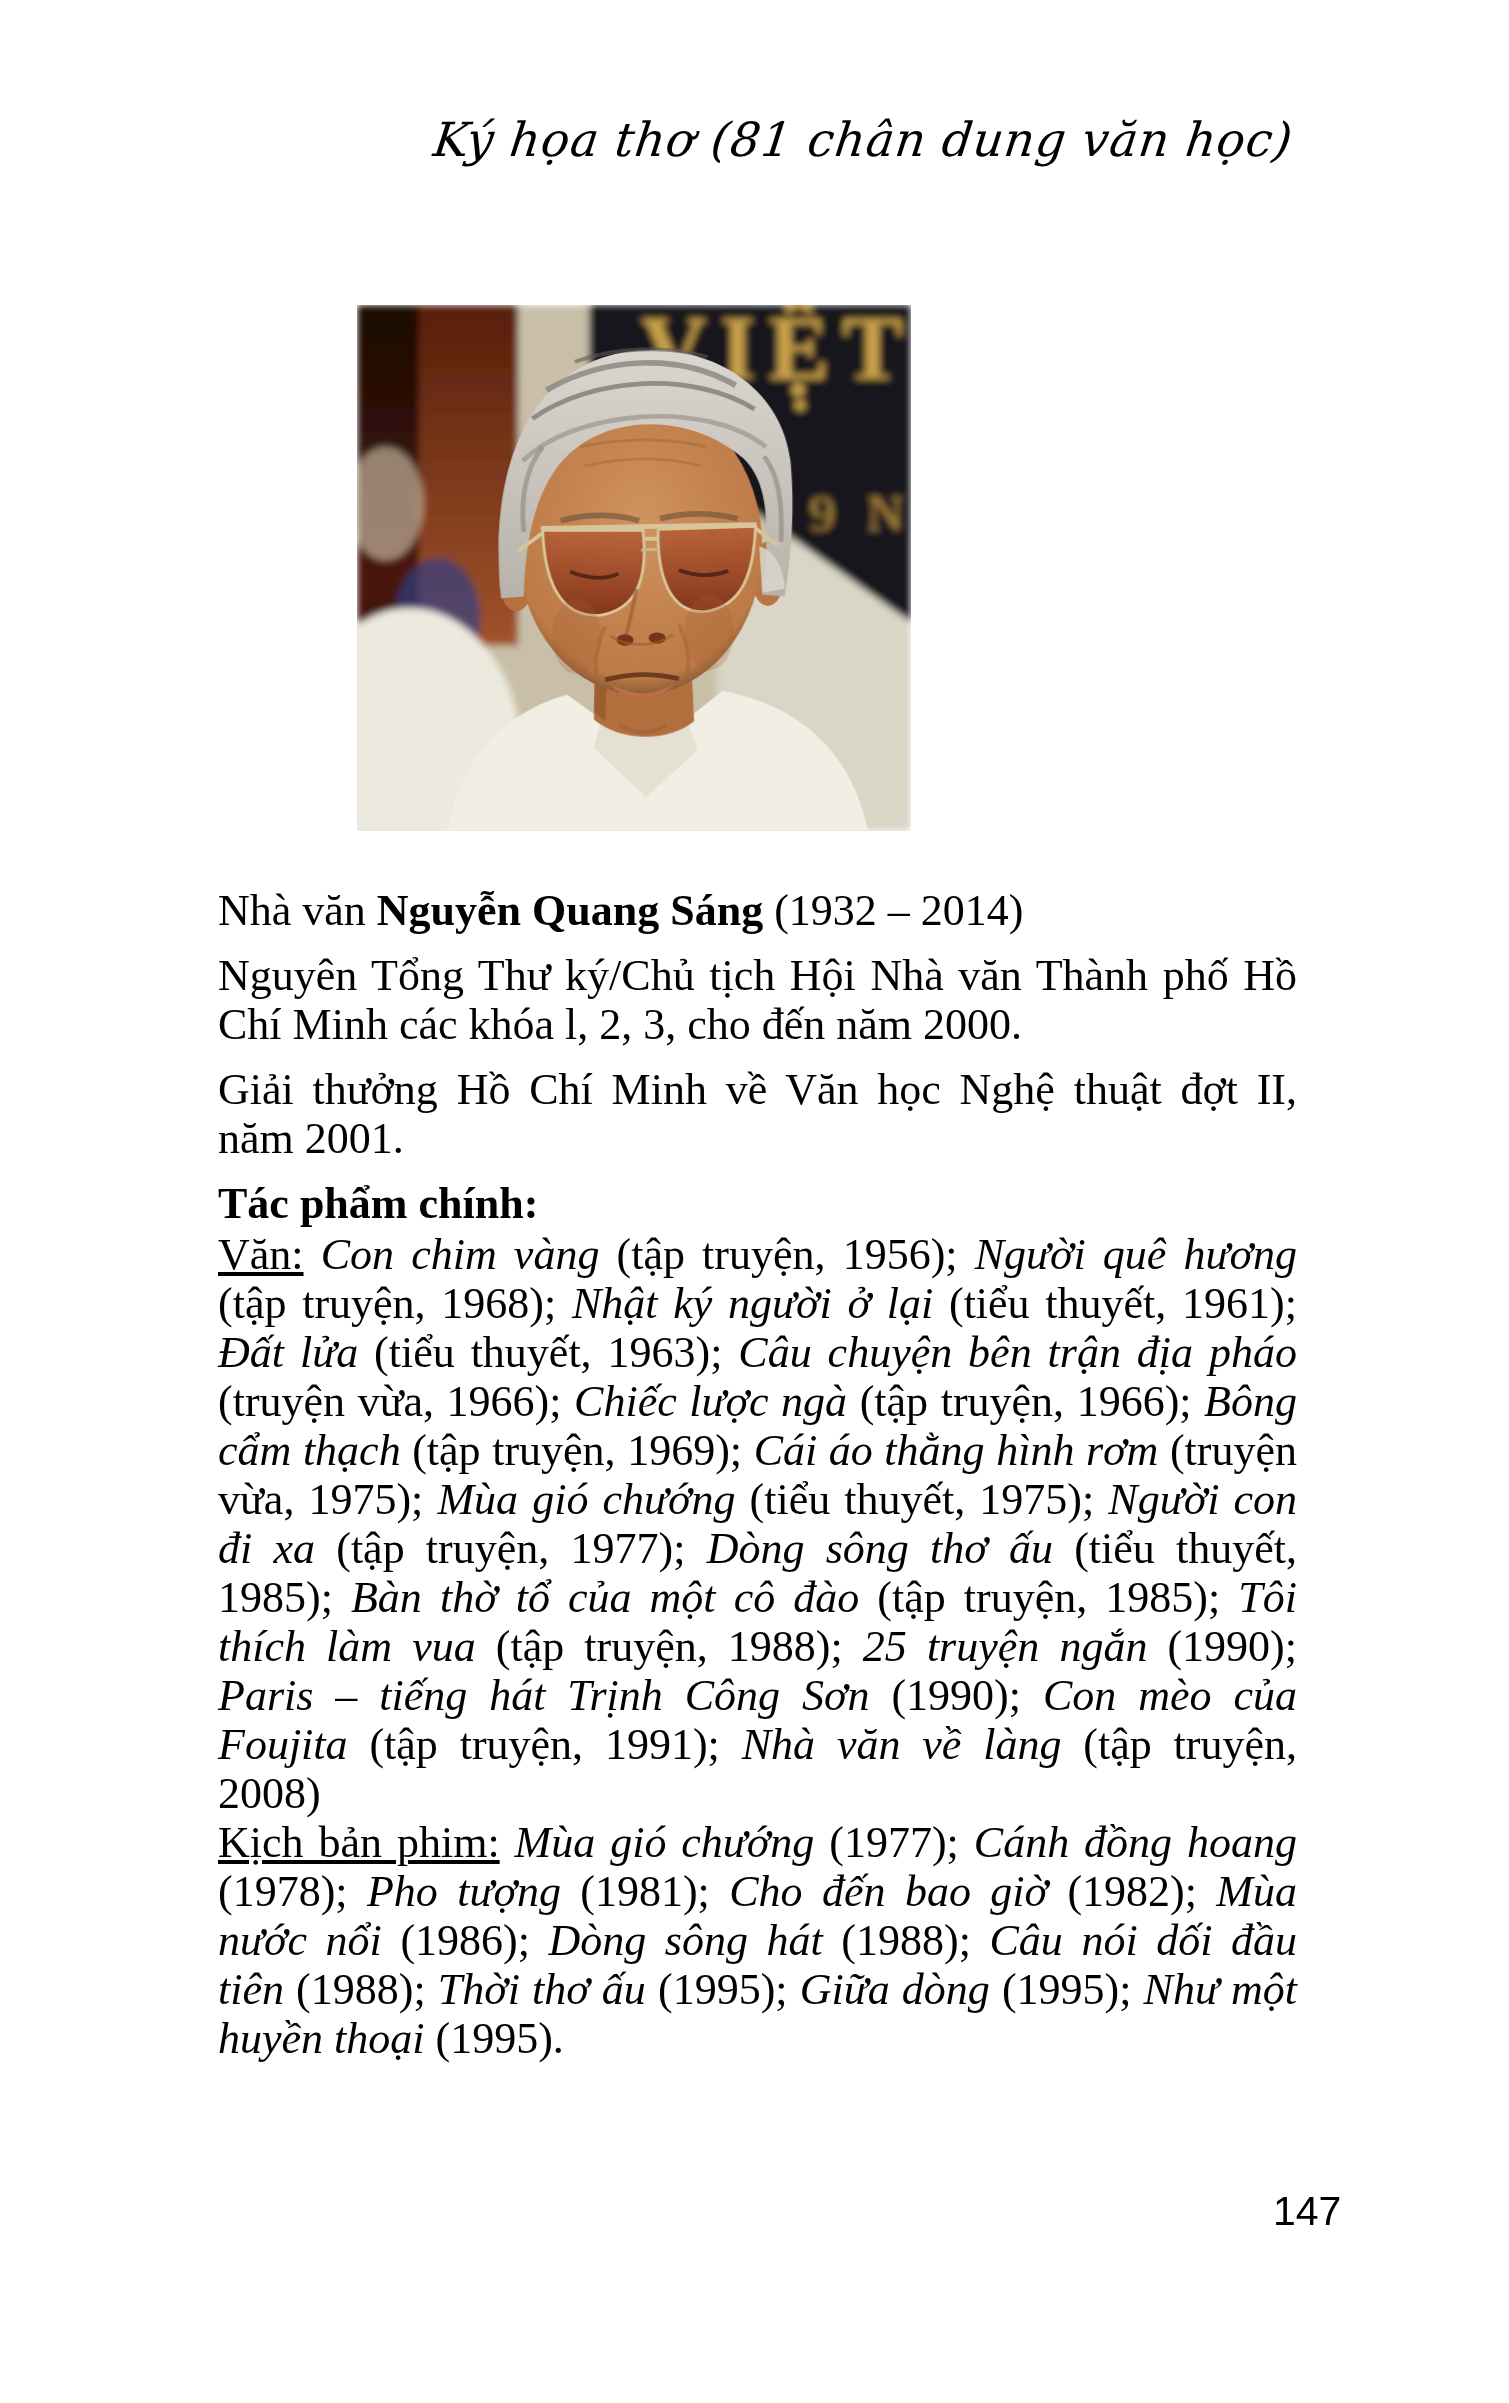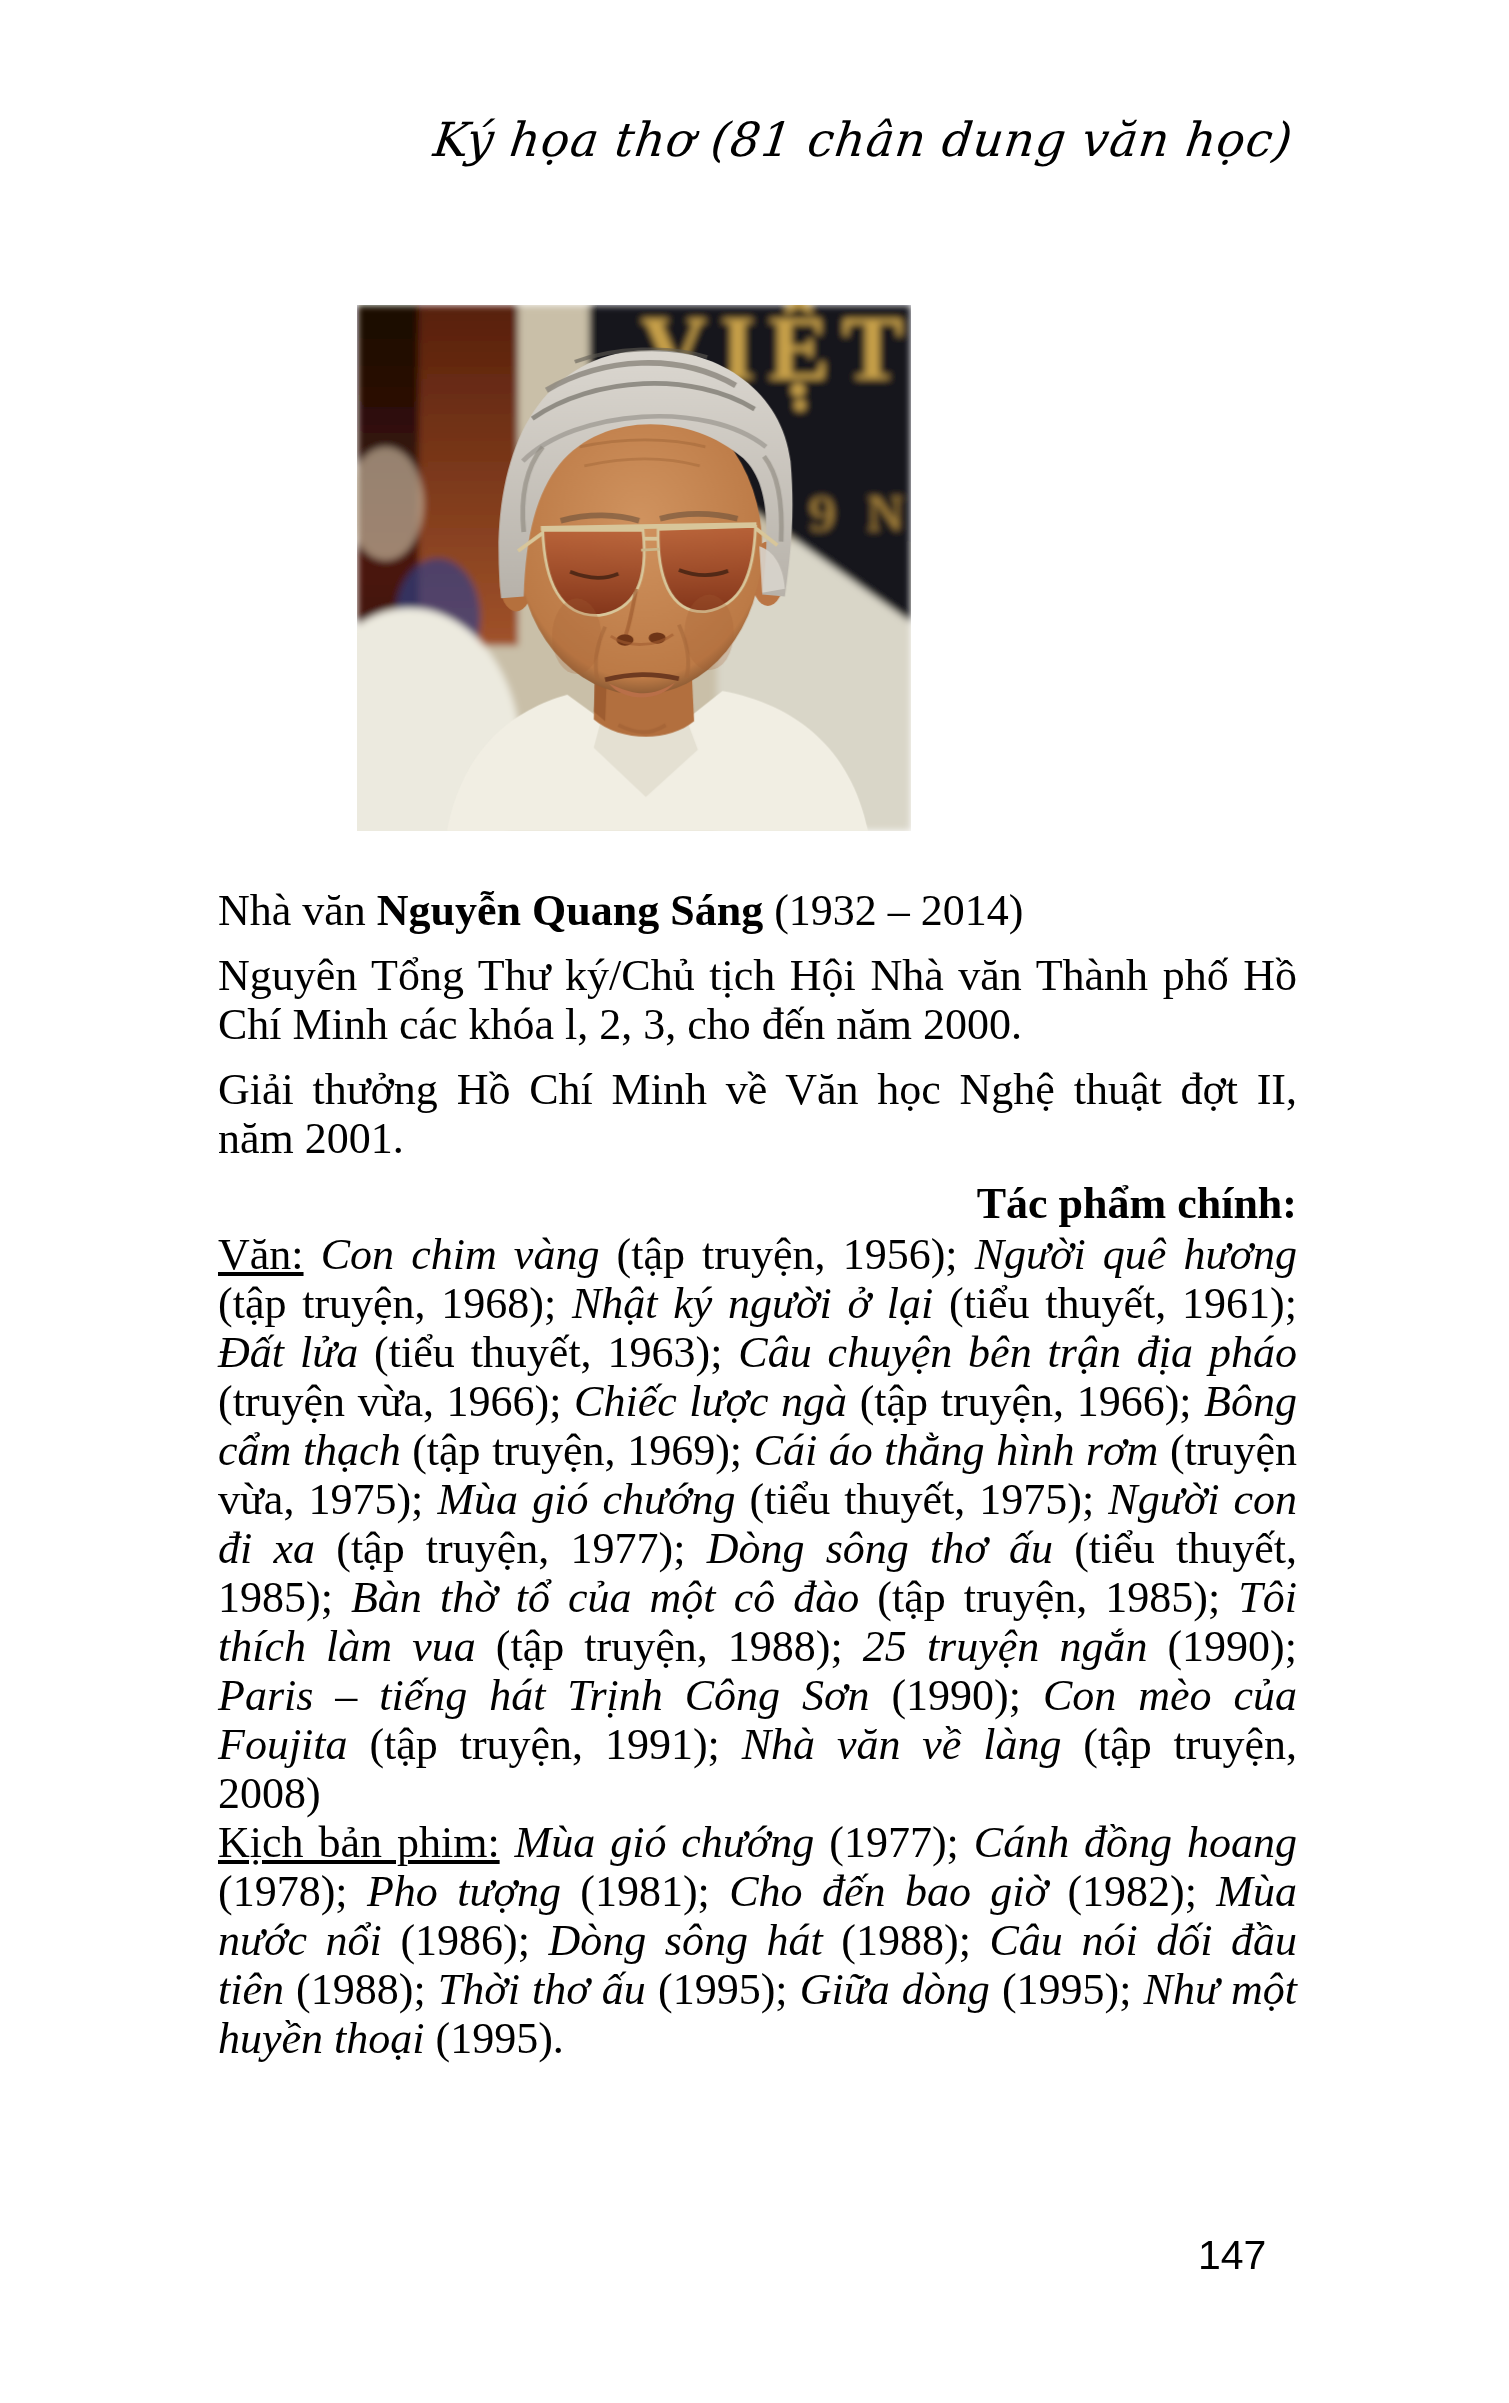--- a/index.html
+++ b/index.html
@@ -34,32 +34,31 @@
     width:1079px;
     font-size:44px;
     line-height:49px;
     text-align:justify;
   }
   .content p{margin:0 0 16px 0;}
   .caption{text-align:left;}
   .caption .name{font-weight:bold;}
   .works-heading{
     font-weight:bold;
-    text-align:right;
+    text-align:left;
     margin:11.4px 0 1.9px 0 !important;
   }
   .works-para{margin:0 !important;}
   .label-underline{text-decoration:underline;}
   .it{font-style:italic;margin-top:48px;}
   .page-number{
     position:absolute;
-    top:2188px;left:1198px;
+    top:2188px;left:1273px;
     font-family:"Liberation Sans",sans-serif;
     font-size:41px;
-    margin-top:44px;
   }
 </style>
 </head>
 <body>
 
 <div class="page">
 
   <div class="header-script">Ký họa thơ (81 chân dung văn học)</div>
 
   <div class="photo-frame">

